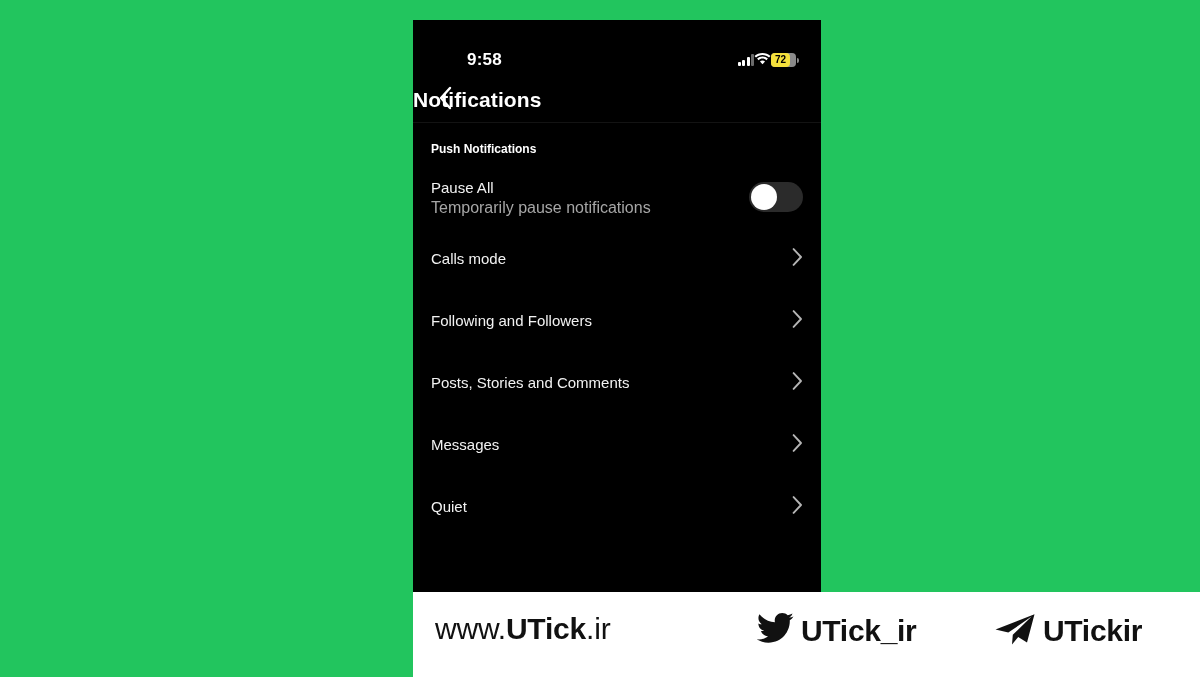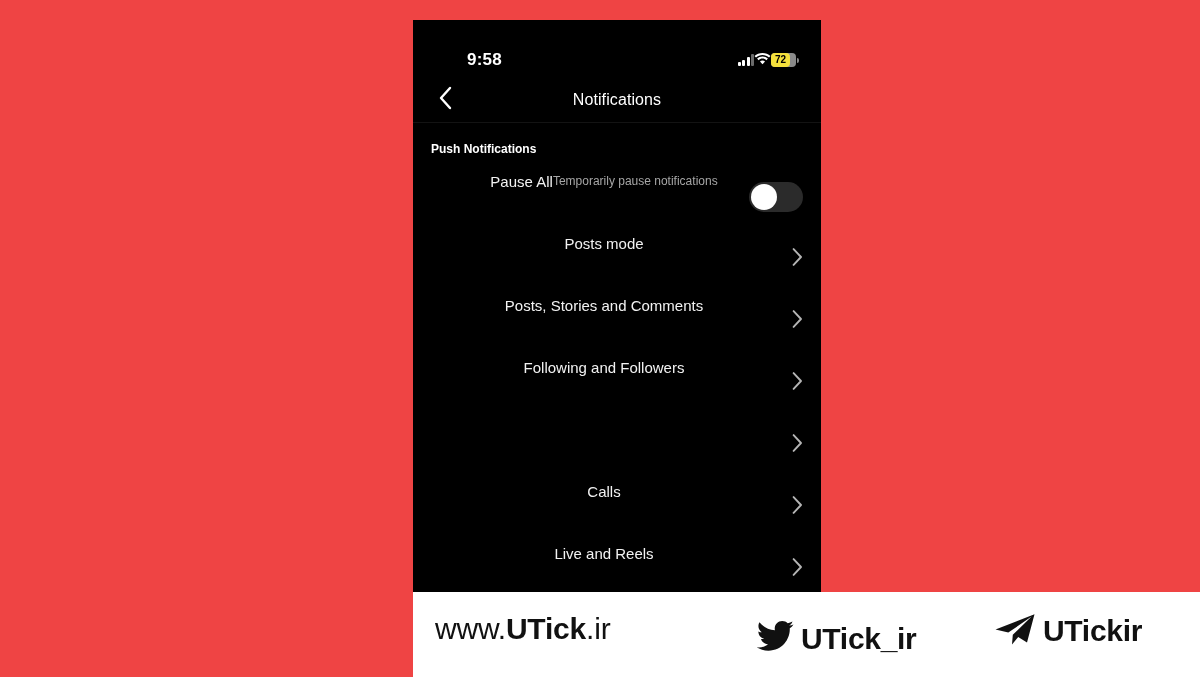--- a/index.html
+++ b/index.html
@@ -12,21 +12,21 @@
     background: #f7f7f7;
     font-family: "Liberation Sans", sans-serif;
     overflow: hidden;
     position: relative;
   }
 
   
   #canvas {
     position: absolute;
     inset: 0;
-    background: #ef4444;
+    background: #22c55e;
   }
 
   
   #footer-plate {
     position: absolute;
     left: 413px;
     top: 592px;
     width: 787px;
     height: 85px;
     background: #ffffff;
@@ -146,51 +146,51 @@
     display: flex;
     align-items: center;
     justify-content: center;
   }
   .nav-title {
     position: absolute;
     left: 0; right: 0;
     top: 0;
     height: 44px;
     line-height: 44px;
-    text-align: center;
+    text-align: left;
     color: #ffffff;
-    font-size: 16px;
-    font-weight: normal;
+    font-size: 21px;
+    font-weight: bold;
     letter-spacing: .1px;
   }
 
   
   .section-header {
     color: #ffffff;
     font-size: 12px;
     font-weight: bold;
     padding: 19px 0 10px 18px;
   }
 
   .row {
     position: relative;
     min-height: 50px;
     padding: 6px 44px 6px 18px;
     display: flex;
-    flex-direction: row;
+    flex-direction: column;
     justify-content: center;
   }
   .row-title {
     color: #f2f2f2;
     font-size: 15px;
     line-height: 20px;
   }
   .row-sub {
     color: #a6a6a6;
-    font-size: 12px;
+    font-size: 16px;
     line-height: 17px;
     margin-top: 1px;
   }
   .row-chevron {
     position: absolute;
     right: 18px;
     top: 50%;
     transform: translateY(-50%);
     display: block;
   }
@@ -228,21 +228,21 @@
   }
   .brand {
     position: absolute;
     display: flex;
     align-items: center;
     gap: 6px;
     color: #111111;
     white-space: nowrap;
   }
   .brand-web   { left: 22px;  top: 20px; }
-  .brand-tw    { left: 342px; top: 28px; }
+  .brand-tw    { left: 342px; top: 20px; }
   .brand-tg    { left: 580px; top: 20px; }
 
   .brand-text {
     font-size: 30px;
     letter-spacing: -.2px;
   }
   .brand-text .lite { font-weight: normal; }
   .brand-text .bold { font-weight: bold; }
 
   .brand-handle {
@@ -304,50 +304,45 @@
 
     <div id="rows">
         <div class="row">
           <div class="row-title">Pause All</div>
           <div class="row-sub">Temporarily pause notifications</div>
           <div class="row-toggle">
             <span class="knob"></span>
           </div>
         </div>
         <div class="row">
-          <div class="row-title">Posts mode</div>
+          <div class="row-title">Calls mode</div>
+          <span class="row-chevron"><svg width="11" height="19" viewBox="0 0 11 19">
+              <polyline points="1.6,1.6 9,9.5 1.6,17.4" fill="none" stroke="#b4b4b4" stroke-width="1.9" stroke-linecap="round" stroke-linejoin="round"></polyline>
+            </svg></span>
+        </div>
+        <div class="row">
+          <div class="row-title">Following and Followers</div>
           <span class="row-chevron"><svg width="11" height="19" viewBox="0 0 11 19">
               <polyline points="1.6,1.6 9,9.5 1.6,17.4" fill="none" stroke="#b4b4b4" stroke-width="1.9" stroke-linecap="round" stroke-linejoin="round"></polyline>
             </svg></span>
         </div>
         <div class="row">
           <div class="row-title">Posts, Stories and Comments</div>
           <span class="row-chevron"><svg width="11" height="19" viewBox="0 0 11 19">
               <polyline points="1.6,1.6 9,9.5 1.6,17.4" fill="none" stroke="#b4b4b4" stroke-width="1.9" stroke-linecap="round" stroke-linejoin="round"></polyline>
             </svg></span>
         </div>
         <div class="row">
-          <div class="row-title">Following and Followers</div>
-          <span class="row-chevron"><svg width="11" height="19" viewBox="0 0 11 19">
-              <polyline points="1.6,1.6 9,9.5 1.6,17.4" fill="none" stroke="#b4b4b4" stroke-width="1.9" stroke-linecap="round" stroke-linejoin="round"></polyline>
-            </svg></span>
-        </div>
-        <div class="row">
-          <span class="row-chevron"><svg width="11" height="19" viewBox="0 0 11 19">
-              <polyline points="1.6,1.6 9,9.5 1.6,17.4" fill="none" stroke="#b4b4b4" stroke-width="1.9" stroke-linecap="round" stroke-linejoin="round"></polyline>
-            </svg></span>
-        </div>
-        <div class="row">
-          <div class="row-title">Calls</div>
-          <span class="row-chevron"><svg width="11" height="19" viewBox="0 0 11 19">
-              <polyline points="1.6,1.6 9,9.5 1.6,17.4" fill="none" stroke="#b4b4b4" stroke-width="1.9" stroke-linecap="round" stroke-linejoin="round"></polyline>
-            </svg></span>
-        </div>
-        <div class="row">
-          <div class="row-title">Live and Reels</div>
+          <div class="row-title">Messages</div>
+          <span class="row-chevron"><svg width="11" height="19" viewBox="0 0 11 19">
+              <polyline points="1.6,1.6 9,9.5 1.6,17.4" fill="none" stroke="#b4b4b4" stroke-width="1.9" stroke-linecap="round" stroke-linejoin="round"></polyline>
+            </svg></span>
+        </div>
+        <div class="row">
+          <div class="row-title">Quiet</div>
           <span class="row-chevron"><svg width="11" height="19" viewBox="0 0 11 19">
               <polyline points="1.6,1.6 9,9.5 1.6,17.4" fill="none" stroke="#b4b4b4" stroke-width="1.9" stroke-linecap="round" stroke-linejoin="round"></polyline>
             </svg></span>
         </div>
       </div>
 
   </div>
 
   <div id="footer">
 

